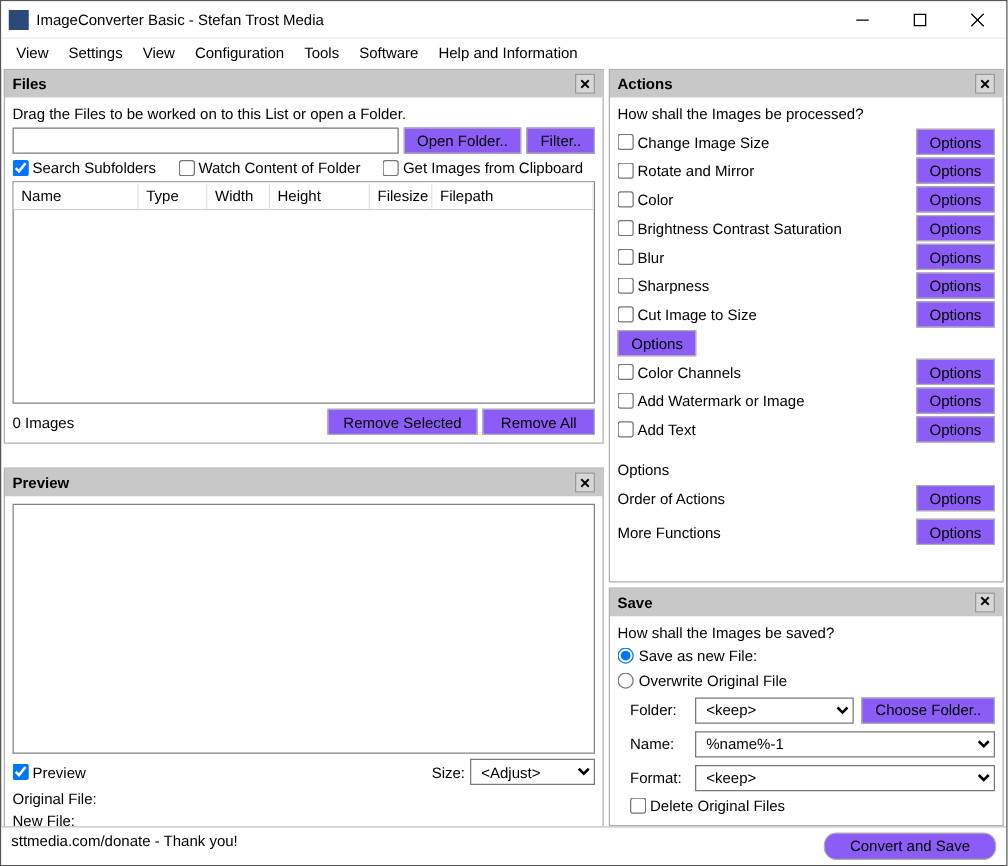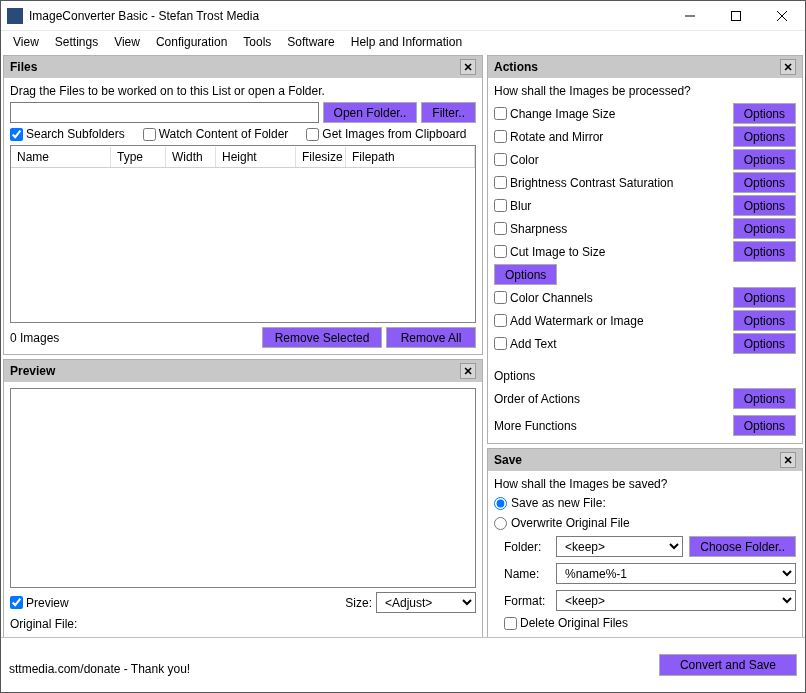--- a/index.html
+++ b/index.html
@@ -33,21 +33,21 @@
 .win-btn { width:46px; height:30px; display:flex; align-items:center; justify-content:center; }
 .win-btn svg { width:12px; height:12px; }
 .menubar {
   display:flex;
   gap: 4px;
   padding: 2px 6px 4px 6px;
   background:#fff;
 }
 .menubar span { padding: 2px 6px; }
 .main-area { flex:1; display:flex; gap:4px; padding: 0 2px; overflow:hidden; }
-.left-col { width: 480px; display:flex; flex-direction:column; gap:4px; }
+.left-col { width: 480px; display:flex; flex-direction:column; gap:19px; }
 .right-col { flex:1; display:flex; flex-direction:column; gap:4px; }
 .panel { border:1px solid #b0b0b0; display:flex; flex-direction:column; background:#fff; }
 .panel-header {
   background:#c8c8c8;
   padding:3px 6px;
   font-weight:bold;
   display:flex;
   align-items:center;
 }
 .panel-header .spacer { flex:1; }
@@ -103,27 +103,27 @@
   padding:1px 4px;
   font-family:inherit;
   font-size:12px;
   height:21px;
   background:#fff;
   flex:1;
 }
 .radio-row { display:flex; align-items:center; gap:4px; padding:1px 0;}
 .footer {
   border-top:1px solid #c0c0c0;
-  padding:16px 8px;
+  padding:4px 8px;
   display:flex;
-  align-items:flex-end;
+  align-items:flex-start;
   background:#fff;
 }
 .footer .status { flex:1; }
-.big-btn { padding: 2px 20px; min-height:22px; }
+.big-btn { padding: 2px 20px; min-height:22px;border-radius:10px; }
 .panel.files { flex:0 0 auto; }
 .panel.preview { flex:1; }
 .panel.actions { flex:1; }
 .panel.save { flex:0 0 auto; }
 .right-col .panel.actions .panel-body { flex:1; }
 </style>
 </head>
 <body>
 
 <div class="titlebar">

